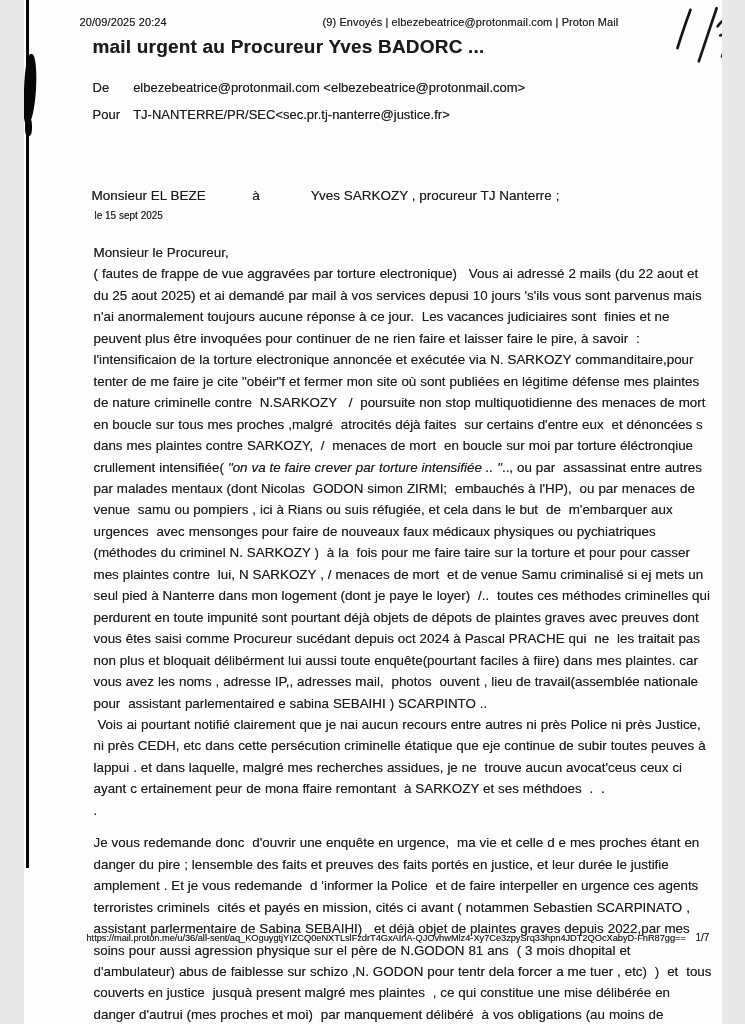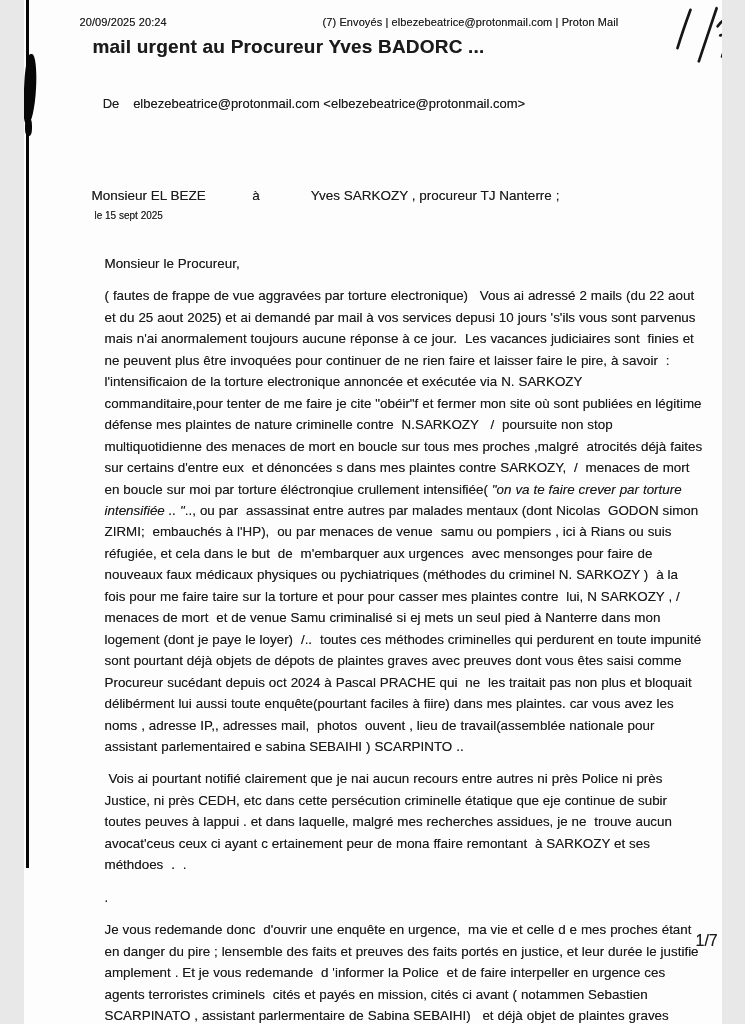--- a/index.html
+++ b/index.html
@@ -24,69 +24,74 @@
   .meta-label{display:inline-block;min-width:37px;}
   .meta-value{display:inline-block;}
   
   .addr-row{position:absolute;left:68px;top:188px;font-size:13.5px;}
   .addr-from{display:inline-block;width:157px;}
   .addr-a{display:inline-block;width:55px;}
   .addr-date{position:absolute;left:71px;top:210px;font-size:10px;}
   
   .body-block{position:absolute;left:70px;top:242px;width:620px;}
   .body-block p{
-    margin:11px;font-size:13.4px;line-height:21.45px;white-space:pre-wrap;
+    margin:0;font-size:13.4px;line-height:21.45px;white-space:pre-wrap;
     word-spacing:.2px;
   }
   .body-block p.gap-top{margin-top:11px;}
   .b{font-weight:400;}
   .i{font-style:italic;}
   
   .footer-url{position:absolute;left:63px;top:933px;font-size:9.3px;letter-spacing:-.05px;}
-  .footer-page{position:absolute;left:672px;top:932px;font-size:16px;}
+  .footer-page{position:absolute;left:672px;top:932px;font-size:10px;}
 </style>
 </head>
 <body>
 
 <div class="page">
 
   <div class="edge-line"></div>
   <div class="edge-blob"></div>
   <div class="edge-blob2"></div>
 
   <div class="ts">20/09/2025 20:24</div>
-  <div class="hdr-center">(7) Envoyés | elbezebeatrice@protonmail.com | Proton Mail</div>
+  <div class="hdr-center">(9) Envoyés | elbezebeatrice@protonmail.com | Proton Mail</div>
 
   <svg class="hand-mark" viewBox="0 0 100 70">
     <g fill="none" stroke="#161616" stroke-width="2.7" stroke-linecap="round" transform="rotate(3 50 35)">
       <path d="M16,46 C19,34 23,20 27,7"></path>
       <path d="M38,58 C42,43 48,22 53,4"></path>
       <path d="M55,22 C60,14 68,11 73,15"></path>
       <path d="M73,15 C69,28 64,41 61,52"></path>
       <path d="M58,31 C66,28 76,27 88,26"></path>
     </g>
   </svg>
 
   <div class="title">mail urgent au Procureur Yves BADORC ...</div>
 
-  <div class="meta-row" style="top:96px;text-align:center;">
+  <div class="meta-row" style="top:80px;">
     <span class="meta-label">De</span>
     <span class="meta-value">elbezebeatrice@protonmail.com &lt;elbezebeatrice@protonmail.com&gt;</span>
+  </div>
+  <div class="meta-row" style="top:107px;">
+    <span class="meta-label">Pour</span>
+    <span class="meta-value">TJ-NANTERRE/PR/SEC&lt;sec.pr.tj-nanterre@justice.fr&gt;</span>
   </div>
 
   <div class="addr-row">
     <span class="addr-from">Monsieur EL BEZE</span>
     <span class="addr-a">à</span>
     <span>Yves  SARKOZY , procureur TJ Nanterre ;</span>
   </div>
   <div class="addr-date">le 15 sept 2025</div>
 
   <div class="body-block">
       <p><span>Monsieur le Procureur,</span></p>
       <p><span>( fautes de frappe de vue aggravées par torture electronique)   Vous ai adressé 2 mails (du 22 aout et du 25 aout 2025) et ai demandé par mail à vos services depusi 10 jours 's'ils vous sont parvenus mais n'ai </span><span class="b">anormalement</span><span> toujours aucune réponse à ce jour.  Les vacances judiciaires sont  finies et ne peuvent plus être invoquées pour continuer de ne rien faire et laisser faire le pire, à savoir  : l'intensificaion de la torture electronique annoncée et exécutée via N. SARKOZY commanditaire,pour tenter de me faire je cite "obéir"f et fermer mon site </span><span class="b">où sont publiées en légitime défense mes plaintes de nature criminelle contre  N.SARKOZY</span><span>   /  poursuite non stop multiquotidienne des menaces de mort en boucle sur tous mes proches ,malgré  atrocités déjà faites  sur certains d'entre eux  et dénoncées s dans mes plaintes contre SARKOZY,  /  menaces de mort  en boucle sur moi par torture éléctronqiue crullement intensifiée( </span><span class="i">"on va te faire crever par torture intensifiée .. "</span><span>.., ou par  assassinat entre autres par malades mentaux (dont Nicolas  GODON simon ZIRMI;  embauchés à l'HP),  ou par menaces de venue  samu ou pompiers , ici à Rians ou suis réfugiée, et cela dans le but  de  m'embarquer aux urgences  avec mensonges pour faire de nouveaux faux médicaux physiques ou pychiatriques (méthodes du criminel N. SARKOZY )  à la  fois pour me faire taire sur la torture et pour pour casser mes plaintes contre  lui, N SARKOZY , / menaces de mort  et de venue Samu criminalisé si ej mets un seul pied à Nanterre dans mon logement (dont je paye le loyer)  /..  toutes ces méthodes criminelles qui perdurent en toute impunité sont pourtant déjà </span><span class="b">objets de dépots de plaintes graves avec preuves dont vous êtes saisi comme Procureur</span><span> sucédant depuis oct 2024 à Pascal PRACHE qui  ne  les traitait pas non plus et bloquait délibérment lui aussi toute enquête(pourtant faciles à fiire) dans mes plaintes. car vous avez les noms , adresse IP,, adresses mail,  photos  ouvent , lieu de travail(assemblée nationale pour  assistant parlementaired e sabina SEBAIHI ) SCARPINTO ..</span></p>
       <p><span> Vois ai pourtant notifié clairement que </span><span class="b">je nai aucun recours entre autres ni près Police ni près Justice, ni près CEDH, etc</span><span> dans cette persécution criminelle étatique que eje continue de subir toutes peuves à lappui . et dans laquelle, malgré mes recherches assidues, </span><span class="b">je ne  trouve aucun avocat'</span><span>ceus ceux ci ayant c ertainement peur de mona ffaire remontant  à SARKOZY et ses méthdoes  .  .</span></p>
       <p><span>.</span></p>
       <p class="gap-top"><span class="b">Je vous redemande donc  d'ouvrir une enquête en urgence,  ma vie et celle d e mes proches étant en danger du pire</span><span> ; lensemble des faits et preuves des faits portés en justice, et leur durée le justifie amplement . Et je vous redemande  d 'informer la Police  et de faire interpeller en urgence ces agents terroristes criminels  cités et payés en mission, cités ci avant ( </span><span class="b">notammen Sebastien SCARPINATO , assistant parlermentaire de Sabina SEBAIHI</span><span>)   et déjà objet de plaintes graves depuis 2022,par mes soins pour aussi agression physique sur el père de N.GODON 81 ans  ( 3 mois dhopital et d'ambulateur) abus de faiblesse sur schizo ,N. GODON pour tentr dela forcer a me tuer , etc)  )  et  tous couverts en justice  jusquà present malgré mes plaintes  , ce qui constitue </span><span class="b">une mise délibérée en danger d'autrui (mes proches et moi)  par manquement délibéré  à vos obligations (au moins de prudence)  de magistrat procureur qui sont de faire le necessaire pour faire cesser en urgence ces faits criminels dont vous êtes parfaitement informé vu les preuves apportées dans mes plaintes et l'abscence de tout recours où je suis face à ces criminels dont N.SARKOZY est le commanditaire</span></p>
     </div>
 
+  <div class="footer-url">https://mail.proton.me/u/36/all-sent/aq_KOguygtjYIZCQ0eNXTLslFzdrT4GxAInA-QJOvhwMlz4-Xy7Ce3zpySrq33hpn4JDT2QOcXabyD-FnR87gg==</div>
   <div class="footer-page">1/7</div>
 
 </div>
 
 </body></html>

